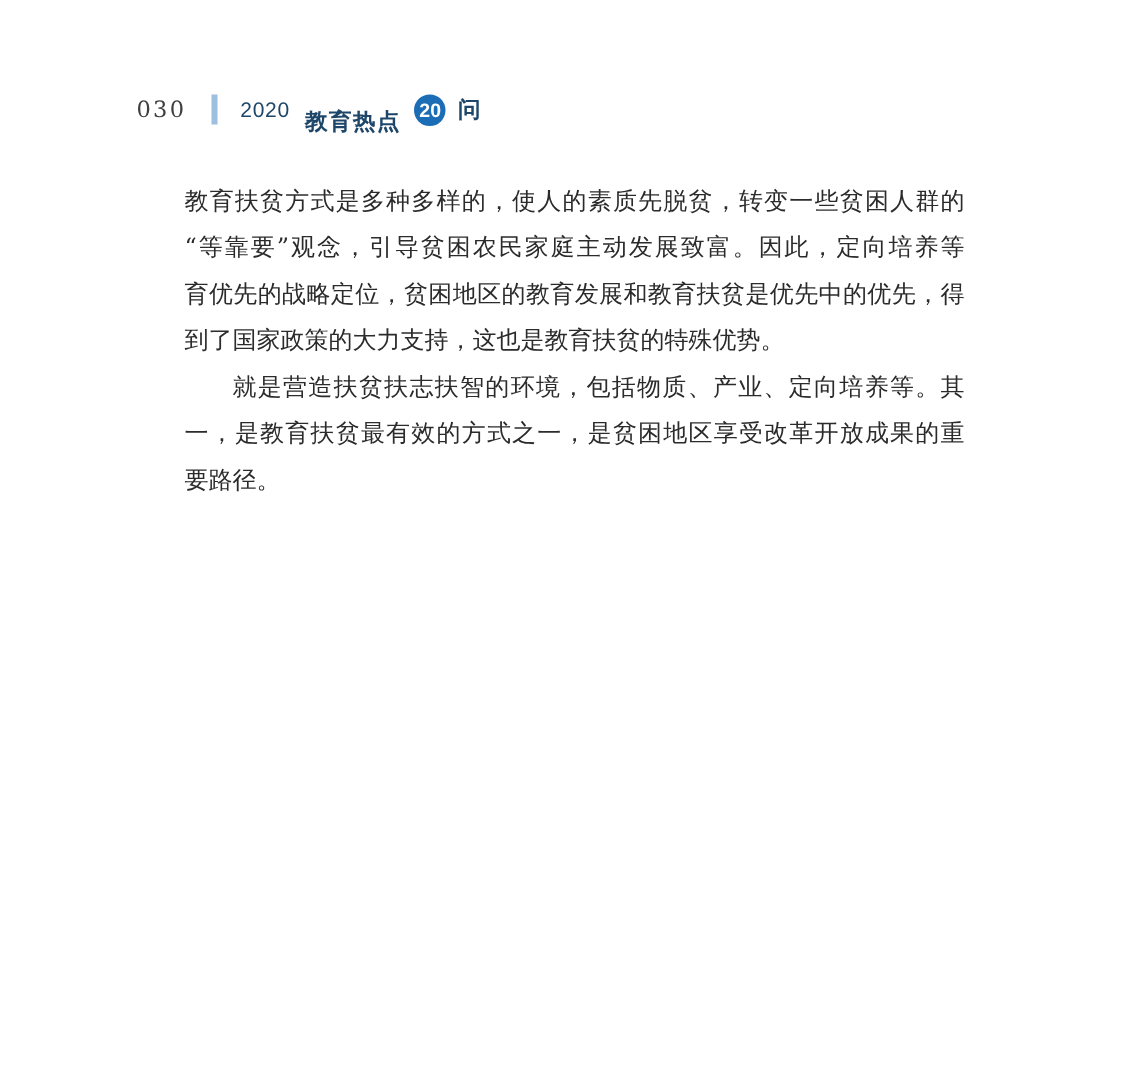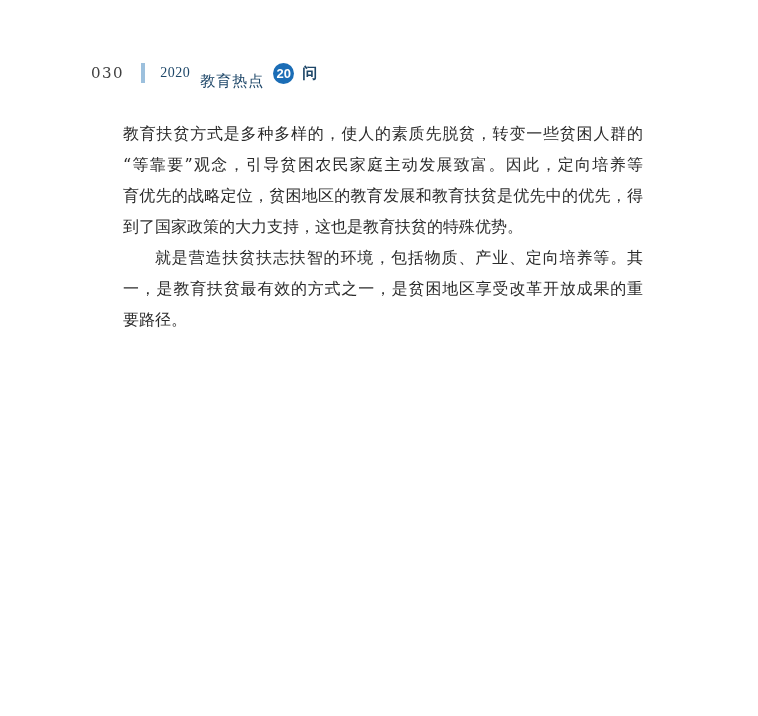--- a/index.html
+++ b/index.html
@@ -30,30 +30,30 @@
     color: #3f3f3f;
     letter-spacing: 1.5px;
   }
   .header-divider {
     width: 1px;
     height: 20px;
     background: #9cc0dd;
     margin: 0 13px 0 15px;
   }
   .header-year {
-    font-family: Liberation Serif, serif;
+    font-family: Liberation Sans, sans-serif;
     font-size: 14px;
     color: #1d4668;
     letter-spacing: 0.5px;
     margin-right: 6px;
   }
   .header-title {
     font-family: "DejaVu Serif", serif;
     font-size: 15px;
-    font-weight: normal;
+    font-weight: bold;
     color: #1d4668;
     letter-spacing: 1px;
     margin-top: 16px;
   }
   .edition-badge {
     width: 21px;
     height: 21px;
     border-radius: 50%;
     background: #1b6db6;
     color: #ffffff;

